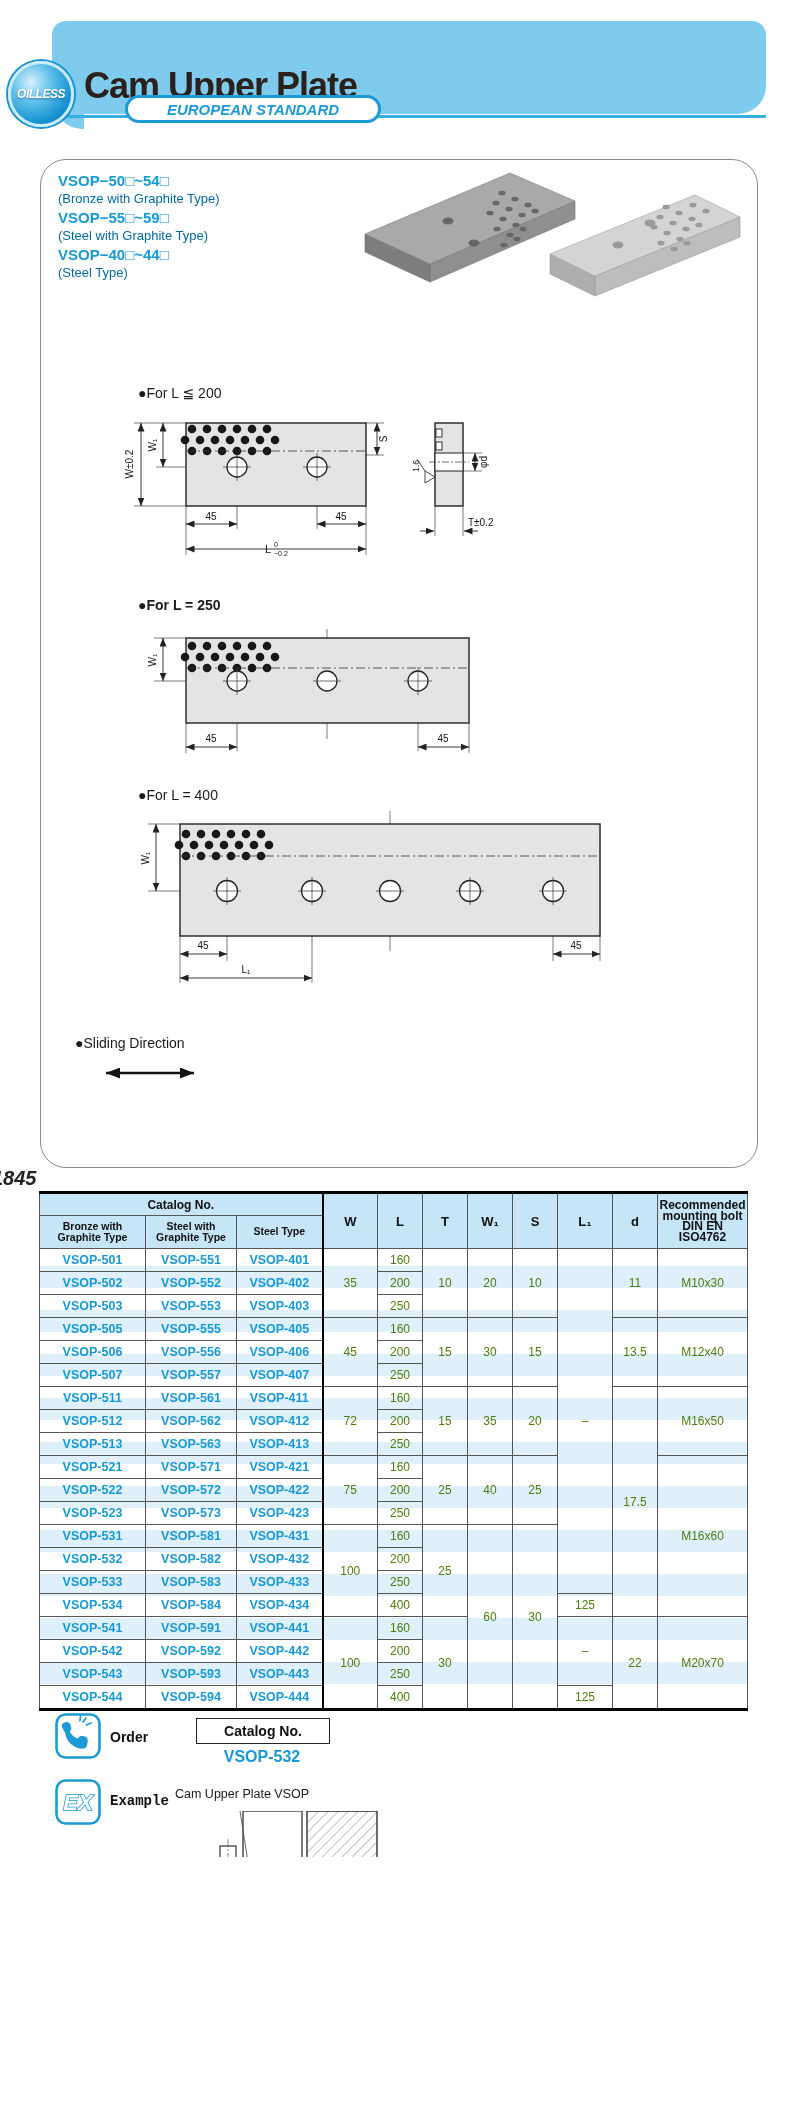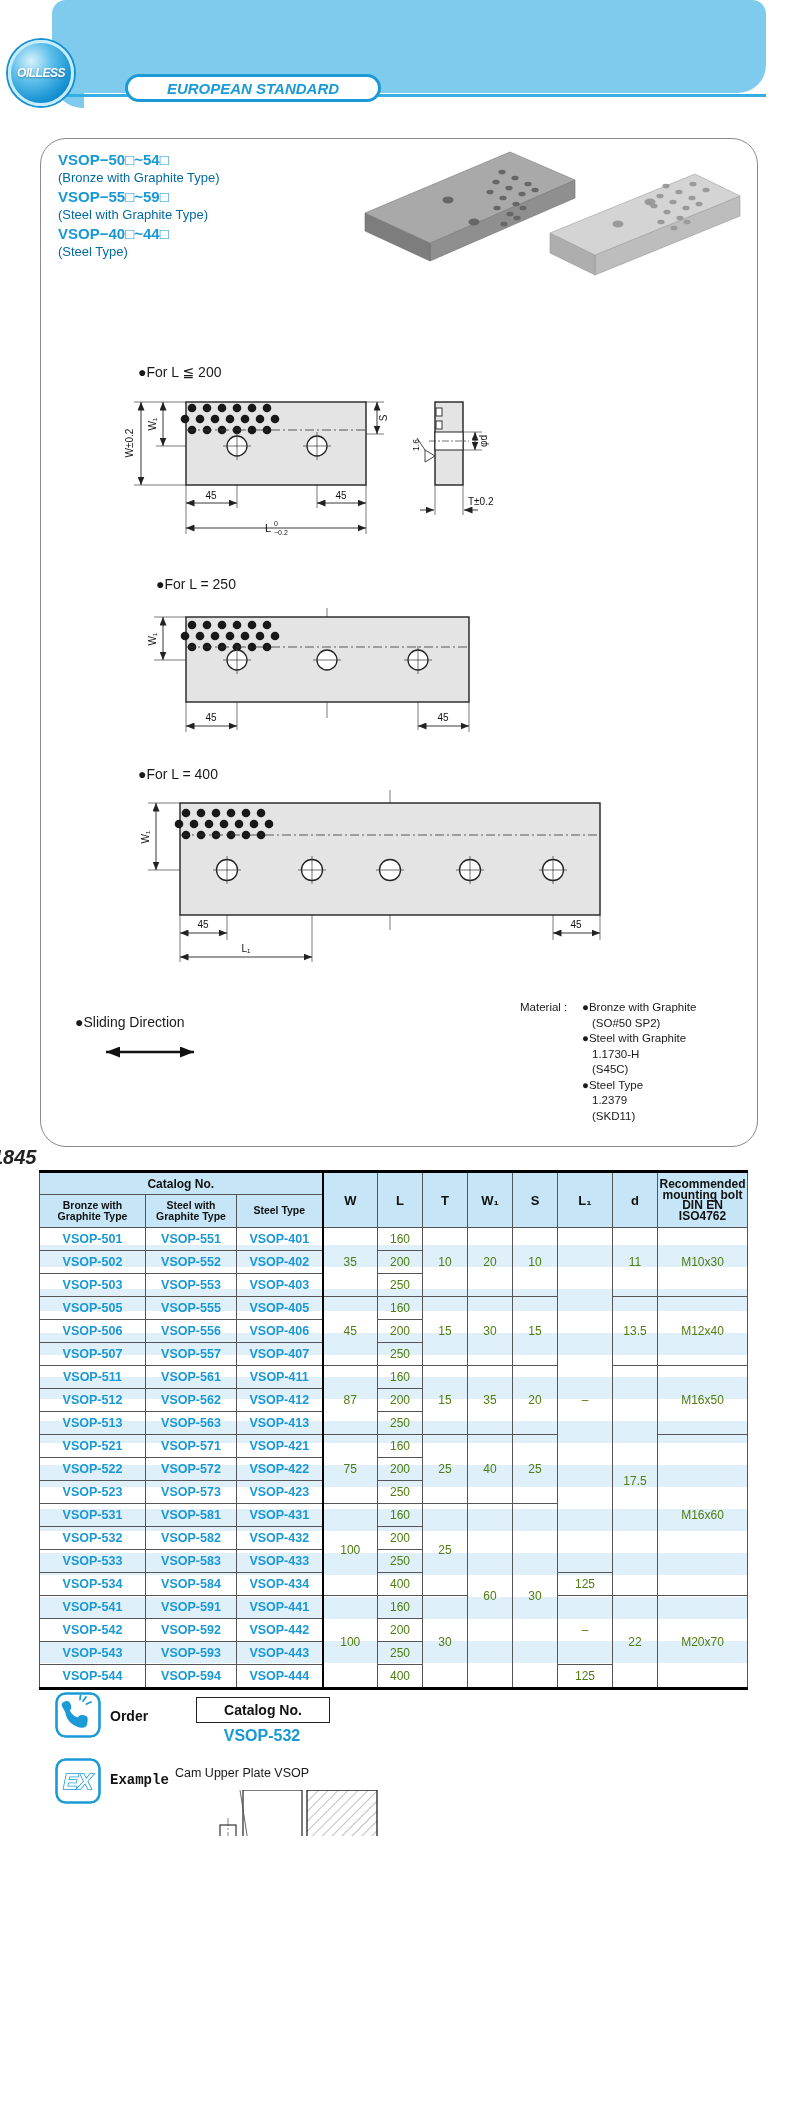--- a/index.html
+++ b/index.html
@@ -1,17 +1,17 @@
 <!DOCTYPE html>
 <html><head>
 <meta charset="utf-8">
 <style>
   html,body{margin:0;padding:0;background:#fff;}
   .page{position:relative;width:794px;height:1836px;background:#fff;
-        font-family:"Liberation Sans",sans-serif;overflow:hidden;}
+        font-family:"Liberation Sans",sans-serif;overflow:hidden;margin-top:21px;}
   .abs{position:absolute;}
 
   
   .bubble{left:52px;top:0;width:714px;height:93px;background:#7fcbee;
           border-radius:14px 14px 28px 8px;}
   .bubble-tail{left:54px;top:80px;width:30px;height:28px;background:#7fcbee;
           border-radius:0 0 0 30px;}
   .logo{left:8px;top:40px;width:60px;height:60px;border-radius:50%;
         background:radial-gradient(circle at 34% 30%, #d8f1fc 0%, #5fc0ea 35%, #1793d3 70%, #0b6fae 100%);
         border:3px solid #c8ecfb;box-shadow:0 0 0 2px #1793d3;
@@ -91,20 +91,21 @@
       </pattern>
     </defs>
   </svg>
 
   <div class="abs bubble"></div>
   <div class="abs bubble-tail"></div>
   <div class="abs cyan-rule"></div>
   <div class="abs logo">
     <span>OILLESS</span>
   </div>
+  <div class="abs title">Cam Upper Plate</div>
   <div class="abs badge">EUROPEAN STANDARD</div>
 
   <div class="abs pagenum">1845</div>
 
   <div class="abs main-box"></div>
 
   <div class="abs" style="left:58px;top:150px;">
     <div class="code-line">VSOP−50□~54□</div>
     <div class="code-desc">(Bronze with Graphite Type)</div>
     <div class="code-line">VSOP−55□~59□</div>
@@ -248,21 +249,21 @@
       <line x1="305" y1="62" x2="297" y2="50"></line>
     </g>
     <text class="dim" x="299" y="57" text-anchor="middle" style="font-size:8.5px" transform="rotate(-90 299 57)">1.6</text>
     <g stroke="#222" stroke-width="0.9">
       <line x1="300" y1="122" x2="314" y2="122" marker-end="url(#arw)"></line>
       <line x1="358" y1="122" x2="344" y2="122" marker-end="url(#arw)"></line>
     </g>
     <text class="dim" x="348" y="117" text-anchor="start">T±0.2</text>
   </svg>
 
-  <div class="abs fig-label" style="left:156px;top:576px;">●For L = 250</div>
+  <div class="abs fig-label" style="left:138px;top:576px;font-weight:bold;">●For L = 250</div>
   <svg class="abs" style="left:120px;top:608px;" width="620" height="135" viewBox="0 0 620 135">
     <g stroke="#444" stroke-width="0.7">
       <line x1="66" y1="9" x2="34" y2="9"></line>
         <line x1="105" y1="52" x2="34" y2="52"></line>
       <line x1="66" y1="94" x2="66" y2="124"></line>
         <line x1="349" y1="94" x2="349" y2="124"></line>
       <line x1="117" y1="64" x2="117" y2="122"></line>
         <line x1="298" y1="64" x2="298" y2="122"></line>
       <line x1="207" y1="0" x2="207" y2="110"></line>
     </g>
@@ -370,33 +371,20 @@
     <text class="dim" x="83" y="138" text-anchor="middle">45</text>
     <text class="dim" x="126" y="162" text-anchor="middle">L₁</text>
     <text class="dim" x="456" y="138" text-anchor="middle">45</text>
   </svg>
 
   <div class="abs slide-label" style="left:75px;top:1014px;">●Sliding Direction</div>
   <svg class="abs" style="left:90px;top:1040px;" width="120" height="24" viewBox="0 0 120 24">
     <line x1="16" y1="12" x2="104" y2="12" stroke="#111" stroke-width="2.4" marker-start="url(#arwBig)" marker-end="url(#arwBig)"></line>
   </svg>
 
-  <div class="abs material">
-    <div class="row0">
-      <span class="lbl">Material :</span>
-      <span>●Bronze with Graphite</span>
-    </div>
-    <div class="ind2">(SO#50 SP2)</div>
-    <div class="ind1">●Steel with Graphite</div>
-    <div class="ind2">1.1730-H</div>
-    <div class="ind2">(S45C)</div>
-    <div class="ind1">●Steel Type</div>
-    <div class="ind2">1.2379</div>
-    <div class="ind2">(SKD11)</div>
-  </div>
 
   <div class="abs tablewrap">
     <div class="stripes"></div>
     <table class="cat">
       <colgroup>
         <col style="width:106px">
           <col style="width:91px">
           <col style="width:86px">
         <col style="width:55px">
           <col style="width:45px">
@@ -472,21 +460,21 @@
           <tr>
             <td class="cat">VSOP-507</td>
             <td class="cat">VSOP-557</td>
             <td class="cat bR2">VSOP-407</td>
             <td class="val">250</td>
           </tr>
           <tr>
             <td class="cat">VSOP-511</td>
             <td class="cat">VSOP-561</td>
             <td class="cat bR2">VSOP-411</td>
-            <td class="val" rowspan="3">87</td>
+            <td class="val" rowspan="3">72</td>
             <td class="val">160</td>
             <td class="val" rowspan="3">15</td>
             <td class="val" rowspan="3">35</td>
             <td class="val" rowspan="3">20</td>
             <td class="val" rowspan="10">17.5</td>
             <td class="val" rowspan="3">M16x50</td>
           </tr>
           <tr>
             <td class="cat">VSOP-512</td>
             <td class="cat">VSOP-562</td>

